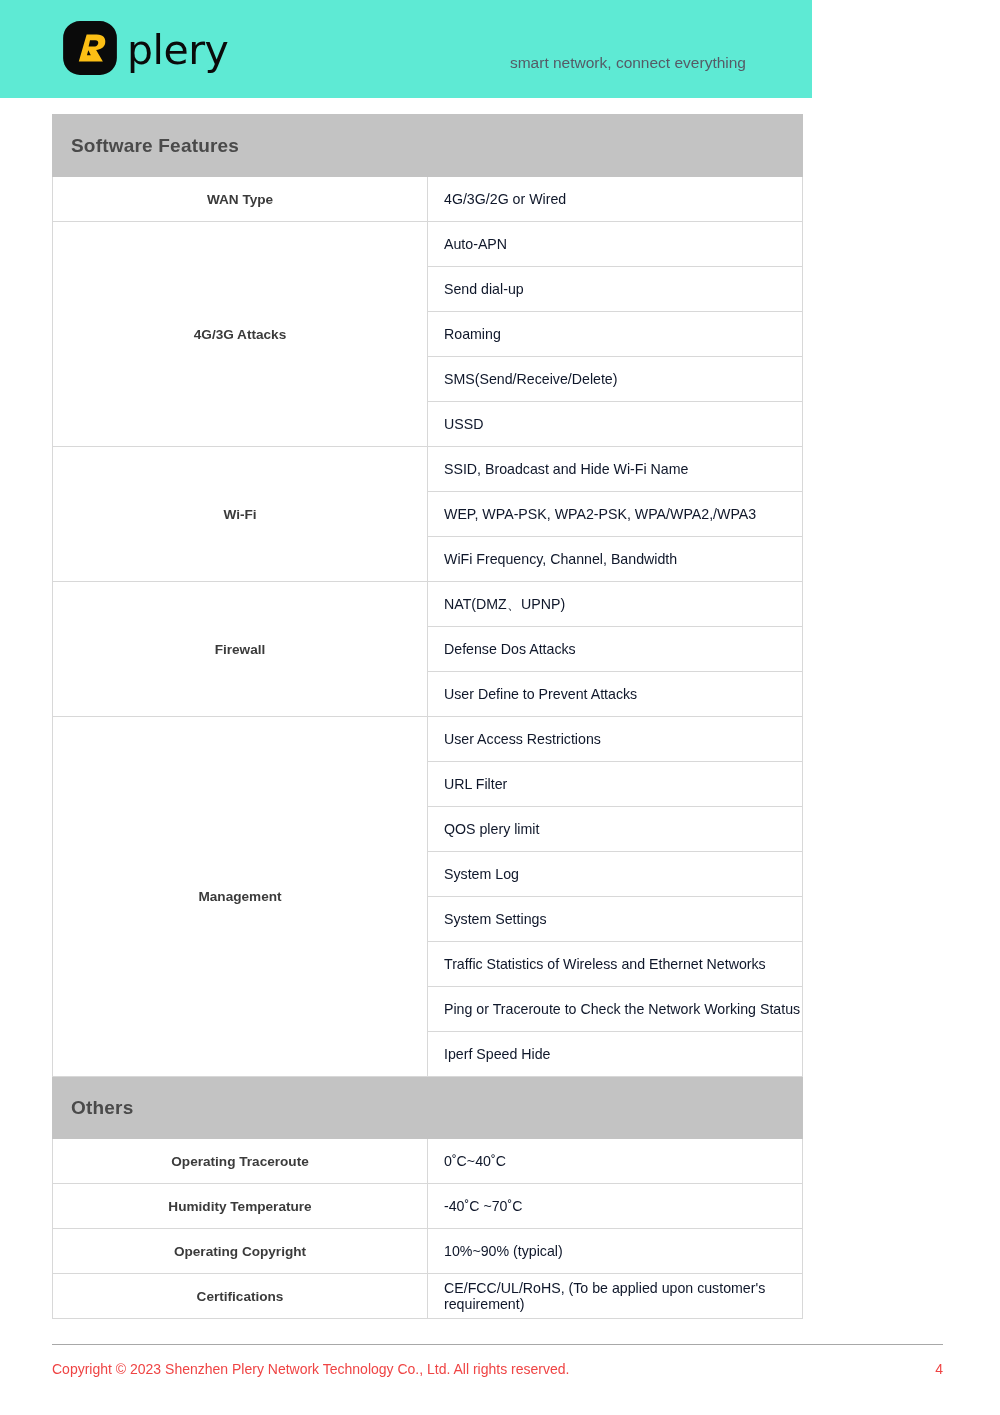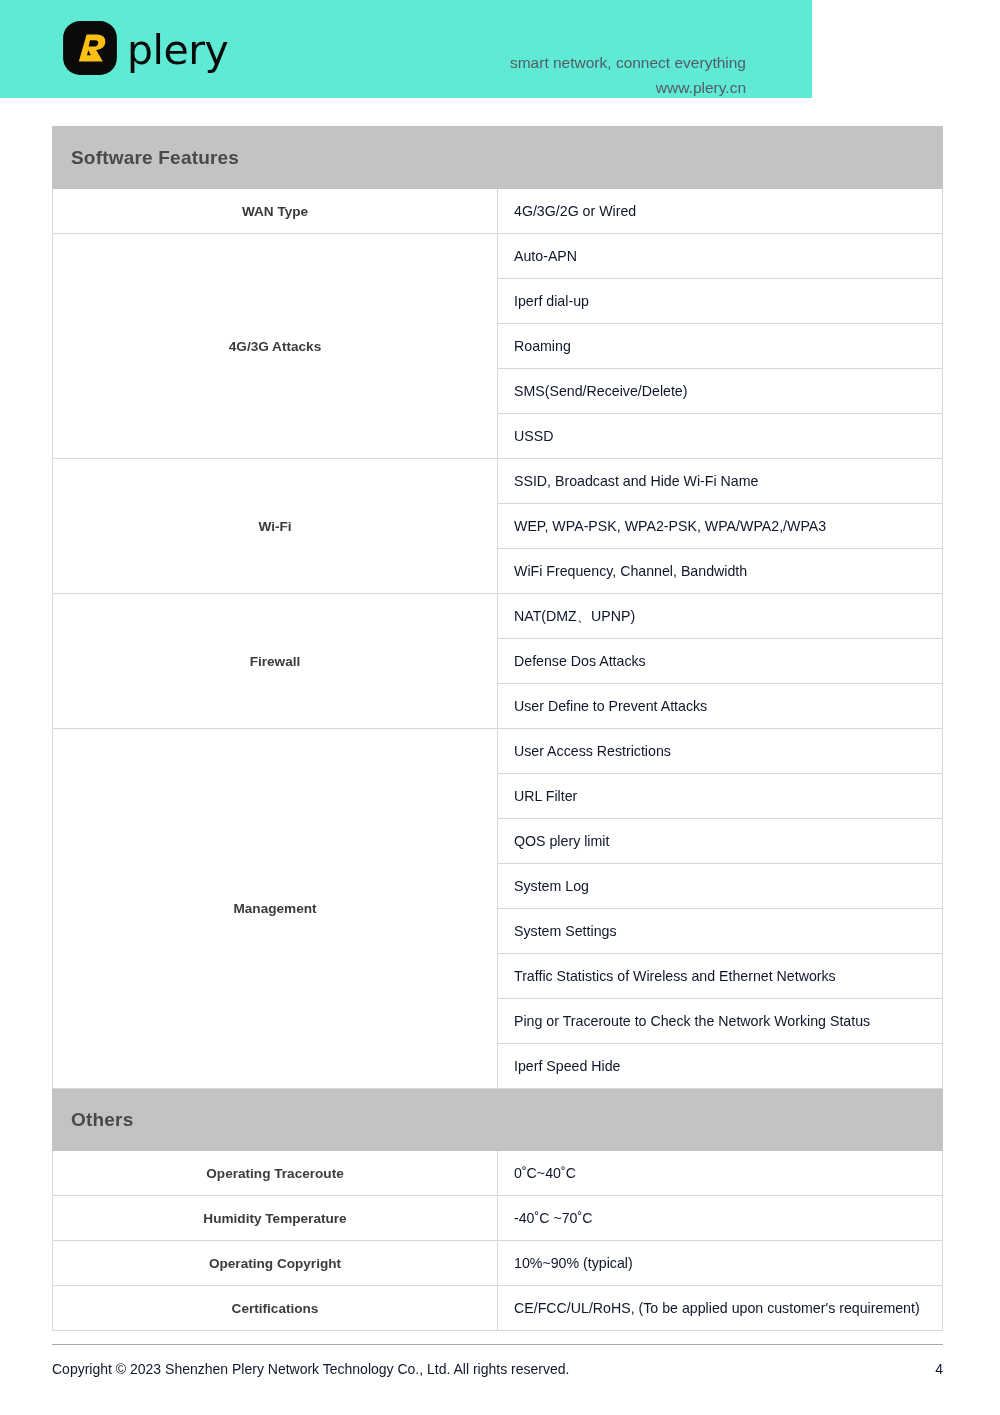--- a/index.html
+++ b/index.html
@@ -55,22 +55,22 @@
     color: #555b66;
     font-size: 15.5px;
     line-height: 25px;
     margin-top: 22px;
   }
 
   
   .spec-table {
     position: absolute;
     left: 52px;
-    top: 126px;
-    width: 891px;
+    top: 114px;
+    width: 751px;
     border-collapse: collapse;
     table-layout: fixed;
   }
 
   .spec-table td {
     border: 1px solid #d8d8d8;
     vertical-align: middle;
   }
 
   .section-band td {
@@ -117,58 +117,57 @@
     height: 1px;
     background: #a8a8a8;
   }
 
   .footer-row {
     display: flex;
     justify-content: space-between;
     align-items: baseline;
     padding-top: 16px;
     font-size: 14px;
-    color: #0f172a;
+    color: #ef4444;
   }
 </style>
 </head>
 <body>
 
 <div class="page-header">
 
   <div class="brand">
     <svg class="brand-mark" viewBox="0 0 100 100">
       <rect x="2" y="2" width="96" height="96" rx="30" ry="30" fill="#0a0a0a"></rect>
       <path d="M30 74 L44 26 L62 26 C74 26 79 33 77 42 C75.5 49 69 53 61 53.5 L73 74 L57 74 L47 54 L44.5 63 L61 63 L58 74 Z" fill="#FCBF15"></path>
       <path d="M50 36 L59 36 C64 36 65.5 39 64.5 42.5 C63.5 46 60.5 47.5 56.5 47.5 L47.5 47.5 Z" fill="#0a0a0a"></path>
     </svg>
     <span class="brand-word">plery</span>
   </div>
 
   <div class="header-tagline">
     <div>smart network, connect everything</div>
-    <div>www.plery.cn</div>
   </div>
 </div>
 
 <table class="spec-table">
   <tbody>
       <tr class="section-band">
         <td colspan="2"><span class="section-title">Software Features</span></td>
       </tr>
       <tr>
         <td class="label-cell" rowspan="1">WAN Type</td>
         <td class="value-cell">4G/3G/2G or Wired</td>
       </tr>
       <tr>
         <td class="label-cell" rowspan="5">4G/3G Attacks</td>
         <td class="value-cell">Auto-APN</td>
       </tr>
       <tr>
-        <td class="value-cell">Iperf dial-up</td>
+        <td class="value-cell">Send dial-up</td>
       </tr>
       <tr>
         <td class="value-cell">Roaming</td>
       </tr>
       <tr>
         <td class="value-cell">SMS(Send/Receive/Delete)</td>
       </tr>
       <tr>
         <td class="value-cell">USSD</td>
       </tr>

